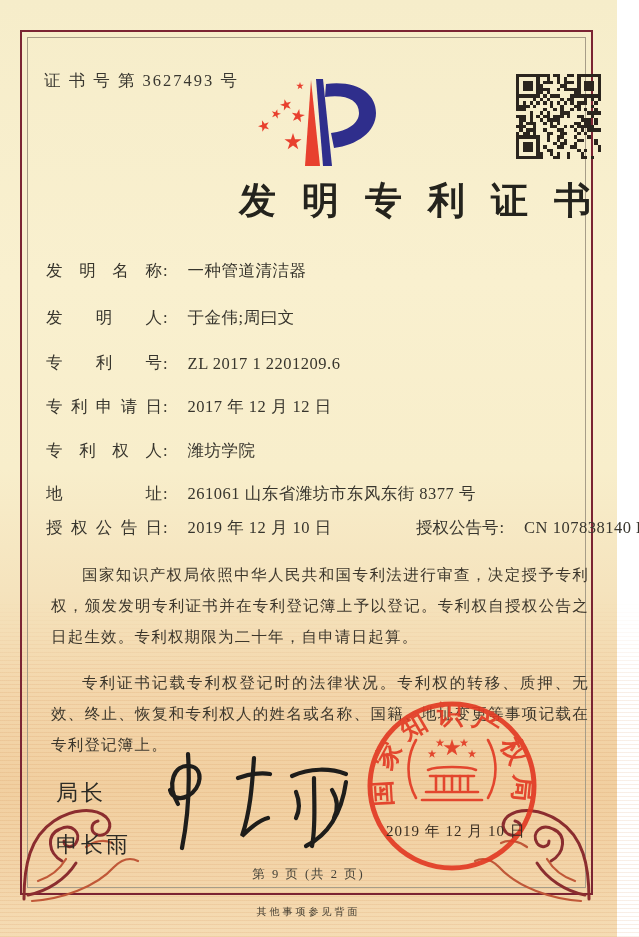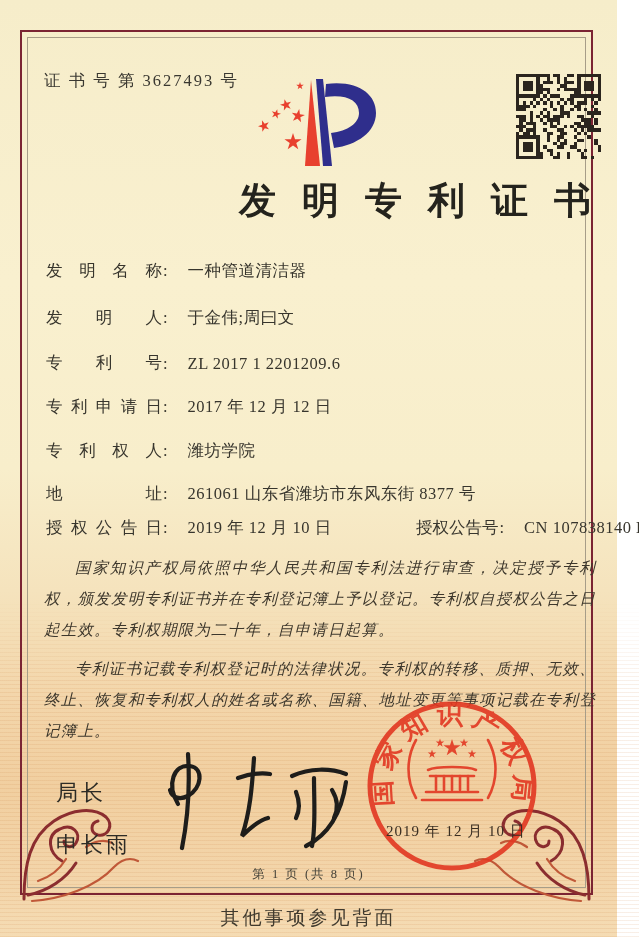--- a/index.html
+++ b/index.html
@@ -49,36 +49,36 @@
     -moz-text-align-last:justify;vertical-align:bottom;
   }
   .colon{display:inline-block;margin:0 2px 0 1px;}
   .fvalue{margin-left:18px;letter-spacing:.5px;}
   .grant-no{position:absolute;left:370px;top:0;}
   .paras{
     position:absolute;left:36px;top:544px;width:568px;
     font-size:15.5px;line-height:31px;letter-spacing:1.2px;
     color:#3d372c;text-align:justify;
   }
-  .paras p{margin:8px;text-indent:2em;font-style:italic;}
+  .paras p{margin:15px;text-indent:2em;}
   .sig-title{position:absolute;left:56px;top:778px;font-size:22px;color:#2e2c26;letter-spacing:3px;}
   .sig-name{position:absolute;left:56px;top:830px;font-size:22px;color:#2e2c26;letter-spacing:3px;}
   .sig-hand{position:absolute;left:142px;top:748px;width:215px;height:108px;}
   .seal{position:absolute;left:364px;top:696px;width:180px;height:188px;opacity:.9;}
   .seal-date{
     position:absolute;left:386px;top:822px;width:170px;
     font-size:15px;color:#3a2e22;letter-spacing:1px;white-space:nowrap;
   }
   .page-info{
     position:absolute;left:0;top:866px;width:100%;text-align:center;
     font-size:12.5px;color:#454238;letter-spacing:2px;
   }
   .footer-note{
     position:absolute;left:0;top:905px;width:100%;text-align:center;
-    font-size:19px;color:#403a2e;letter-spacing:3px;
+    font-size:10px;color:#403a2e;letter-spacing:3px;
   }
   .orn{position:absolute;width:132px;height:132px;}
   .orn-bl{left:16px;bottom:32px;}
   .orn-br{right:20px;bottom:32px;transform:scaleX(-1);}
 </style>
 </head>
 <body>
 
 <div class="page">
 
@@ -507,16 +507,16 @@
       <path d="M66,80 L110,80"></path>
       <path d="M72,80 L72,94 M80,80 L80,94 M88,80 L88,94 M96,80 L96,94 M104,80 L104,94"></path>
       <path d="M62,96 L114,96"></path>
       <path d="M58,104 L118,104"></path>
       <path d="M52,44 C42,62 42,84 52,102"></path>
       <path d="M124,44 C134,62 134,84 124,102"></path>
     </g>
   </svg>
   <div class="seal-date">2019 年 12 月 10 日</div>
 
-  <div class="page-info">第 1 页 (共 8 页)</div>
+  <div class="page-info">第 9 页 (共 2 页)</div>
   <div class="footer-note">其他事项参见背面</div>
 
 </div>
 
 </body></html>

